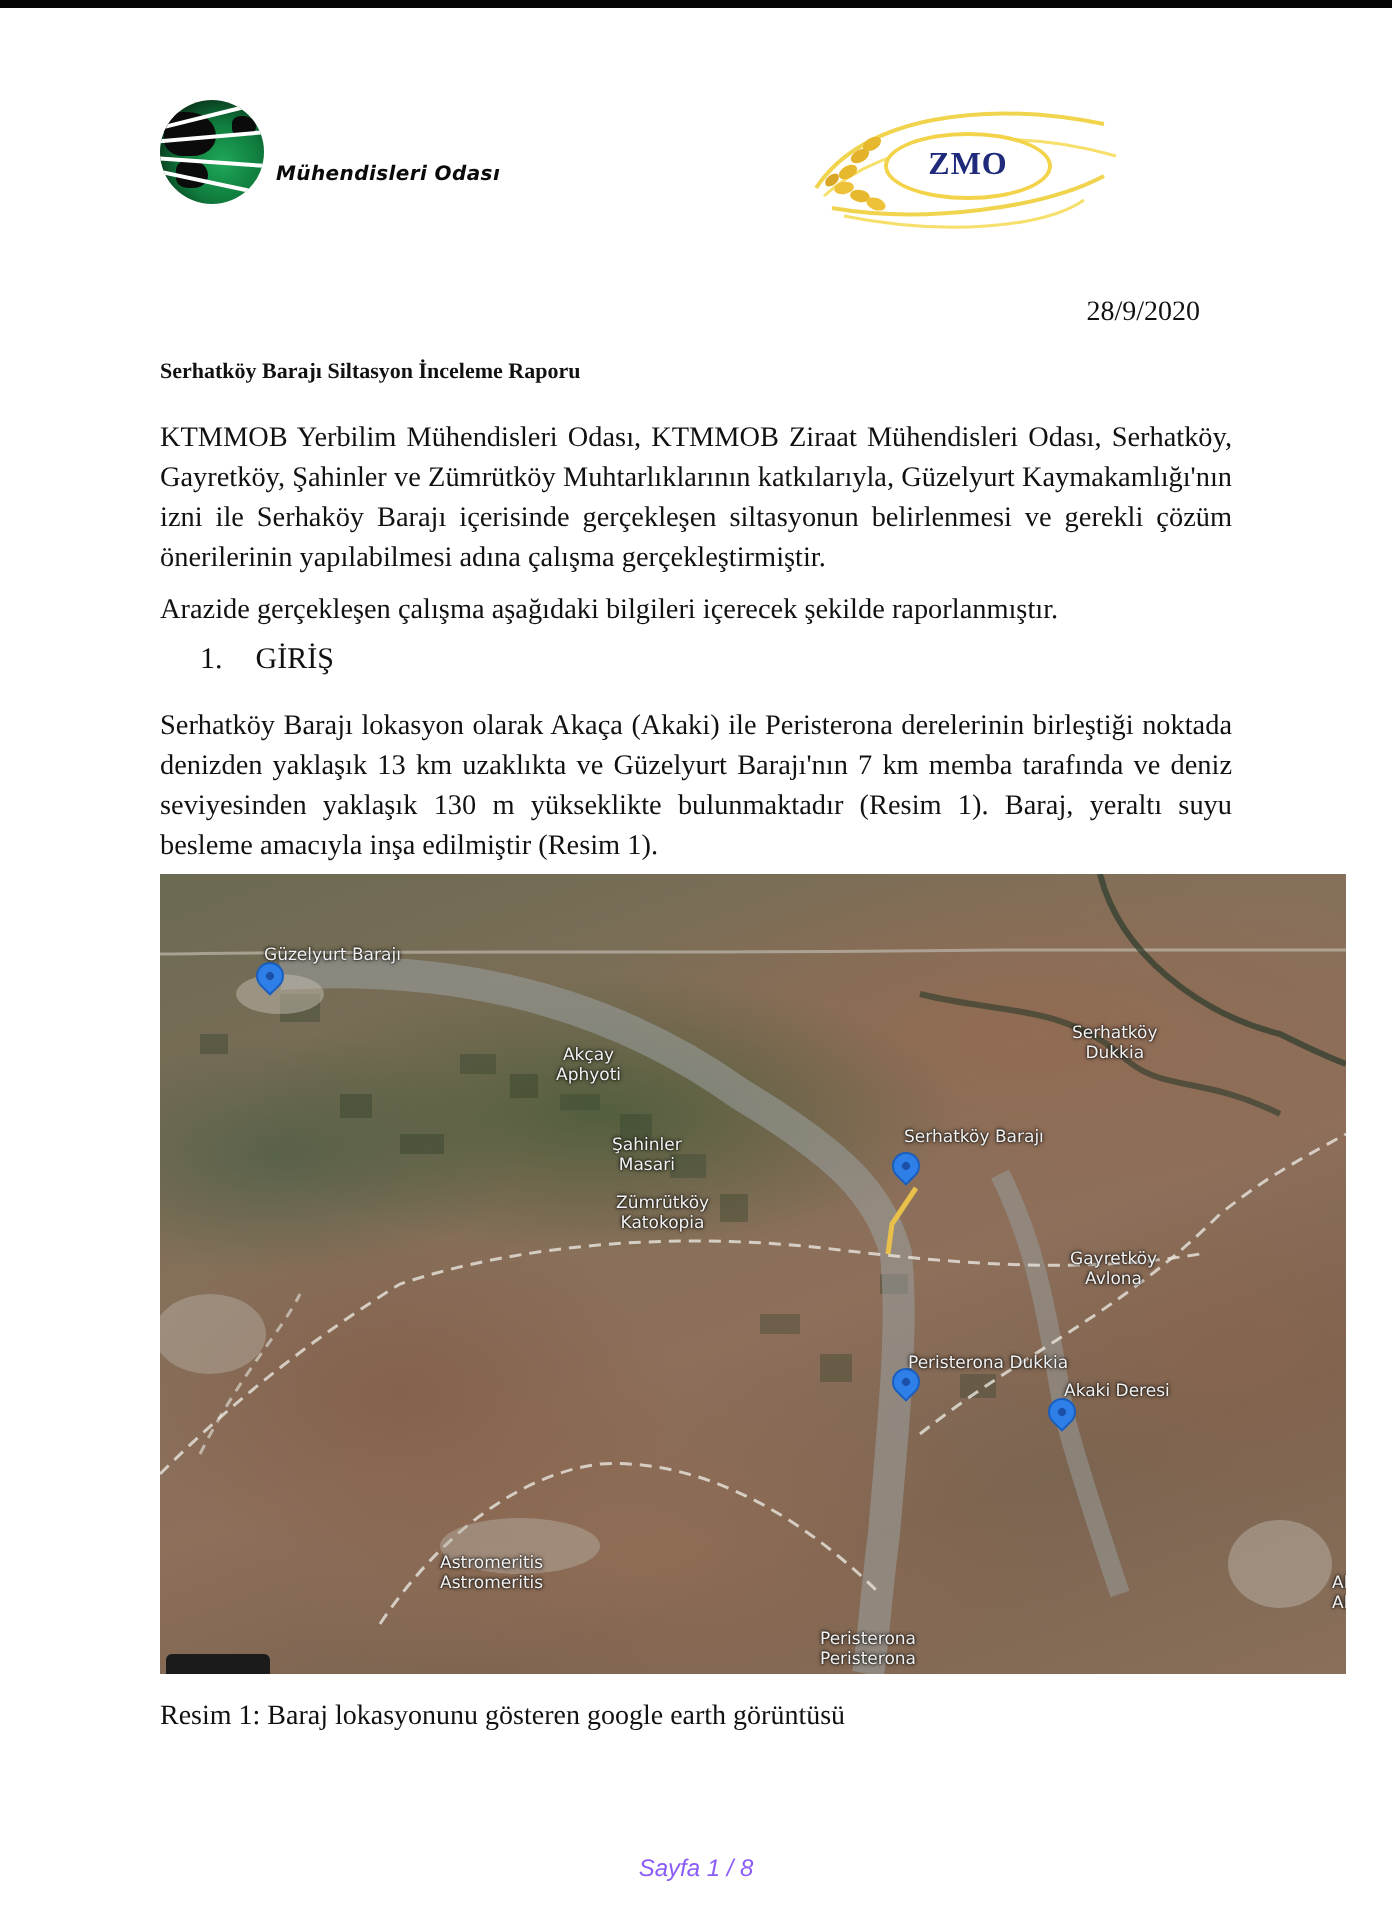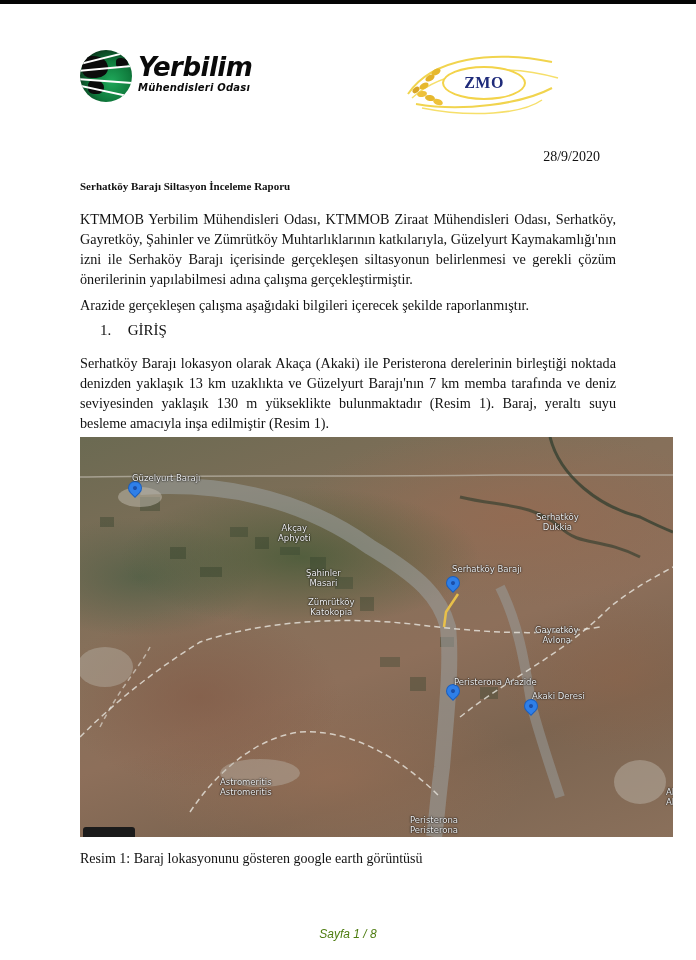--- a/index.html
+++ b/index.html
@@ -52,38 +52,37 @@
   .map svg { position: absolute; left: 0; top: 0; }
   .map-label { position: absolute; font-family: "DejaVu Sans", sans-serif; font-size: 8.5px; line-height: 10px;
     color: #f2f2f2; text-shadow: 0 0 2px #000, 0 0 1px #000; text-align: center; white-space: nowrap; }
   .pin { position: absolute; width: 12px; height: 12px; background: #2f7fe8; border-radius: 50% 50% 50% 0;
     transform: rotate(-45deg); box-shadow: 0 0 0 1px #1a5fbf; }
   .pin::after { content: ""; position: absolute; left: 4px; top: 4px; width: 4px; height: 4px; border-radius: 50%; background: #1c4fa8; }
   .map-widget { position: absolute; left: 3px; bottom: 0; width: 52px; height: 10px; background: #1b1b1b; border-radius: 3px 3px 0 0; }
 
   .caption { position: absolute; left: 80px; top: 851px; font-size: 14px; }
   .footer { position: absolute; left: 0; width: 696px; top: 927px; text-align: center;
-    font-family: "Liberation Sans", sans-serif; font-style: italic; font-size: 12px; color: #4d7c0f; }
+    font-family: "Liberation Sans", sans-serif; font-style: italic; font-size: 12px; color: #8b5cf6; }
 </style>
 </head>
 <body>
 
 <div class="topbar"></div>
 
 <div class="logo-yerbilim">
   <div class="yb-globe">
     <div class="land" style="left:2px;top:6px;width:26px;height:22px;"></div>
     <div class="land" style="left:8px;top:30px;width:16px;height:14px;"></div>
     <div class="land" style="left:36px;top:8px;width:12px;height:10px;"></div>
     <div class="ray" style="top:14px;width:60px;transform:rotate(-14deg);"></div>
     <div class="ray" style="top:20px;width:60px;transform:rotate(-5deg);"></div>
     <div class="ray" style="top:28px;width:60px;transform:rotate(4deg);"></div>
     <div class="ray" style="top:34px;width:60px;transform:rotate(12deg);"></div>
   </div>
-  <div class="yb-title">Yerbilim</div>
   <div class="yb-sub">Mühendisleri Odası</div>
 </div>
 
 <div class="logo-zmo">
   <svg width="160" height="68">
     <path d="M6 46 C 30 10, 90 2, 150 14" stroke="#f1d44e" stroke-width="2" fill="none"></path>
     <path d="M10 50 C 40 22, 100 14, 156 30" stroke="#f6df6a" stroke-width="1.5" fill="none"></path>
     <path d="M14 56 C 60 64, 120 56, 150 40" stroke="#f1d44e" stroke-width="2" fill="none"></path>
     <path d="M20 60 C 70 70, 120 66, 140 52" stroke="#f6df6a" stroke-width="1.5" fill="none"></path>
     <ellipse cx="22" cy="38" rx="5" ry="3" fill="#e6b82e" transform="rotate(-30 22 38)"></ellipse>
@@ -172,21 +171,21 @@
 
   <div class="map-label" style="left:226px;top:131px;white-space:pre;">Şahinler
 Masari</div>
   <div class="map-label" style="left:228px;top:160px;white-space:pre;">Zümrütköy
 Katokopia</div>
 
   <div class="map-label" style="left:455px;top:188px;white-space:pre;">Gayretköy
 Avlona</div>
 
   <div class="pin" style="left:367px;top:248px;"></div>
-  <div class="map-label" style="left:374px;top:240px;text-align:left;">Peristerona Arazide</div>
+  <div class="map-label" style="left:374px;top:240px;text-align:left;">Peristerona Dukkia</div>
 
   <div class="pin" style="left:445px;top:263px;"></div>
   <div class="map-label" style="left:452px;top:254px;text-align:left;">Akaki Deresi</div>
 
   <div class="map-label" style="left:140px;top:340px;white-space:pre;">Astromeritis
 Astromeritis</div>
   <div class="map-label" style="left:330px;top:378px;white-space:pre;">Peristerona
 Peristerona</div>
   <div class="map-label" style="left:562px;top:350px;white-space:pre;margin-left:24px;">Akaki
 Akaki</div>

